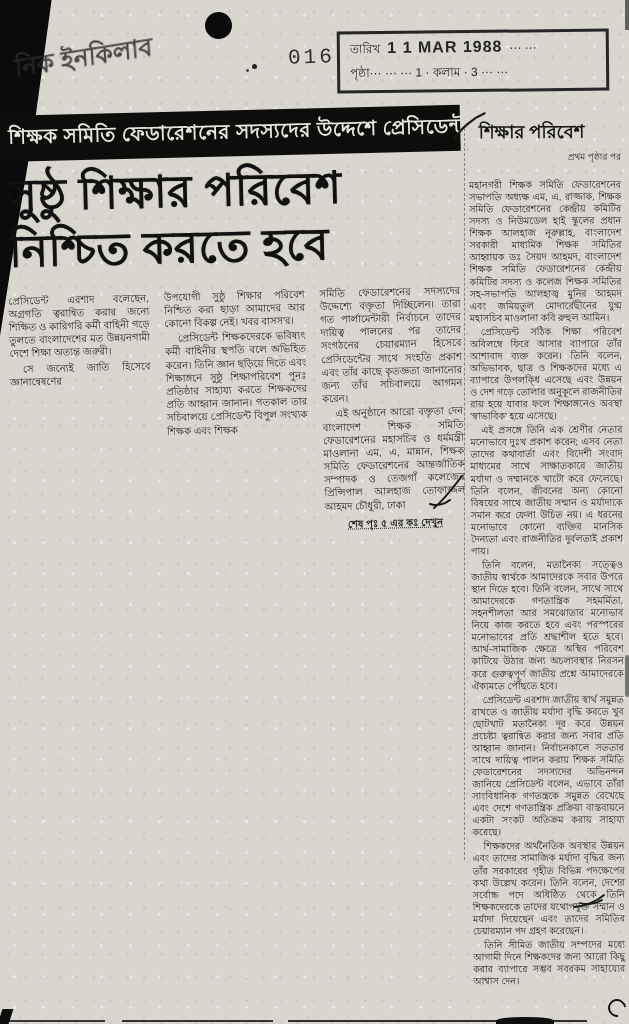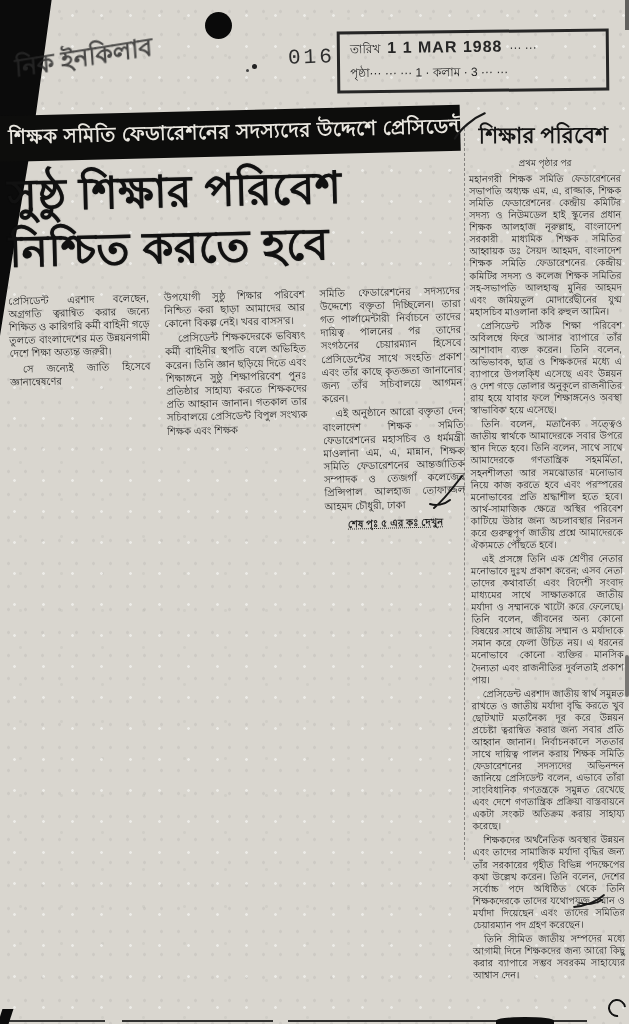--- a/index.html
+++ b/index.html
@@ -49,22 +49,22 @@
     letter-spacing:.5px;text-shadow:0 0 1px rgba(0,0,0,.55);white-space:nowrap;}
   .columns{display:grid;grid-template-columns:1fr 1fr 1fr;column-gap:15px;margin:14px 4px 0 6px;}
   .col p{margin:0 0 2px;font-size:10px;line-height:1.32;text-align:justify;
     text-indent:13px;color:#222;font-weight:500;}
   .col p.cont{text-indent:0;}
   .note{display:block;text-align:center;font-size:10px;font-weight:bold;margin-top:4px;
     text-decoration:underline dotted;color:#1d1d1d;}
   
   .vrule{position:absolute;left:464px;top:128px;height:732px;border-left:1px dashed rgba(25,25,25,.45);}
   .sidecol{position:absolute;left:471px;top:118px;width:152px;transform:rotate(-.3deg);}
-  .sidecol h2{margin:0 0 1px 10px;font-size:22px;font-weight:bold;color:#151515;white-space:nowrap;}
-  .sidecol .subtitle{text-align:center;font-size:9px;margin-bottom:2px;color:#222;}
+  .sidecol h2{margin:0 0 1px 10px;font-size:18px;font-weight:bold;color:#151515;white-space:nowrap;}
+  .sidecol .subtitle{text-align:right;font-size:9px;margin-bottom:14px;color:#222;}
   .sidecol p{margin:0 0 2px;font-size:9.5px;line-height:1.27;text-align:justify;
     text-indent:11px;color:#222;font-weight:500;}
   .sidecol p.cont{text-indent:0;}
   .slash-mark{position:absolute;left:-16px;top:-8px;}
   .hand-mark-1{position:absolute;left:424px;top:474px;}
   .hand-mark-2{position:absolute;left:572px;top:892px;}
 </style>
 </head>
 <body>
 
@@ -118,22 +118,22 @@
   <div class="vrule"></div>
 
   <aside class="sidecol">
     <svg class="slash-mark" width="34" height="30" viewBox="0 0 34 30">
       <path d="M32 3 C20 8, 8 18, 2 28" stroke="#1a1a1a" stroke-width="2.2" fill="none" stroke-linecap="round"></path>
     </svg>
     <h2>শিক্ষার পরিবেশ</h2>
     <div class="subtitle">প্রথম পৃষ্ঠার পর</div>
     <p class="cont">মহানগরী শিক্ষক সমিতি ফেডারেশনের সভাপতি অধ্যক্ষ এম, এ, রাজ্জাক, শিক্ষক সমিতি ফেডারেশনের কেন্দ্রীয় কমিটির সদস্য ও নিউমডেল হাই স্কুলের প্রধান শিক্ষক আলহাজ নূরুল্লাহ, বাংলাদেশ সরকারী মাধ্যমিক শিক্ষক সমিতির আহ্বায়ক ডঃ সৈয়দ আহমদ, বাংলাদেশ শিক্ষক সমিতি ফেডারেশনের কেন্দ্রীয় কমিটির সদস্য ও কলেজ শিক্ষক সমিতির সহ-সভাপতি আলহাজ্ব মুনির আহমদ এবং জমিয়তুল মোদার্রেছীনের যুগ্ম মহাসচিব মাওলানা কবি রুহুল আমিন।</p>
     <p>প্রেসিডেন্ট সঠিক শিক্ষা পরিবেশ অবিলম্বে ফিরে আসার ব্যাপারে তাঁর আশাবাদ ব্যক্ত করেন। তিনি বলেন, অভিভাবক, ছাত্র ও শিক্ষকদের মধ্যে এ ব্যাপারে উপলক্ধি এসেছে এবং উন্নয়ন ও দেশ গড়ে তোলার অনুকূলে রাজনীতির রায় হয়ে যাবার ফলে শিক্ষাঙ্গনেও অবস্থা 'স্বাভাবিক' হয়ে এসেছে।</p>
+    <p>এই প্রসঙ্গে তিনি এক শ্রেণীর নেতার মনোভাবে দুঃখ প্রকাশ করেন; এসব নেতা তাদের কথাবার্তা এবং বিদেশী সংবাদ মাধ্যমের সাথে সাক্ষাতকারে জাতীয় মর্যাদা ও সম্মানকে খাটো করে ফেলেছে। তিনি বলেন, জীবনের অন্য কোনো বিষয়ের সাথে জাতীয় সম্মান ও মর্যাদাকে সমান করে ফেলা উচিত নয়। এ ধরনের মনোভাবে কোনো ব্যক্তির মানসিক দৈন্যতা এবং রাজনীতির দুর্বলতাই প্রকাশ পায়।</p>
     <p>তিনি বলেন, মতানৈক্য সত্ত্বেও জাতীয় স্বার্থকে আমাদেরকে সবার উপরে স্থান দিতে হবে। তিনি বলেন, সাথে সাথে আমাদেরকে গণতান্ত্রিক সহমর্মিতা, সহনশীলতা আর সমঝোতার মনোভাব নিয়ে কাজ করতে হবে এবং পরস্পরের মনোভাবের প্রতি শ্রদ্ধাশীল হতে হবে। আর্থ-সামাজিক ক্ষেত্রে অস্থির পরিবেশ কাটিয়ে উঠার জন্য অচলাবস্থার নিরসন করে গুরুত্বপূর্ণ জাতীয় প্রশ্নে আমাদেরকে ঐক্যমতে পৌঁছতে হবে।</p>
-    <p>এই প্রসঙ্গে তিনি এক শ্রেণীর নেতার মনোভাবে দুঃখ প্রকাশ করেন; এসব নেতা তাদের কথাবার্তা এবং বিদেশী সংবাদ মাধ্যমের সাথে সাক্ষাতকারে জাতীয় মর্যাদা ও সম্মানকে খাটো করে ফেলেছে। তিনি বলেন, জীবনের অন্য কোনো বিষয়ের সাথে জাতীয় সম্মান ও মর্যাদাকে সমান করে ফেলা উচিত নয়। এ ধরনের মনোভাবে কোনো ব্যক্তির মানসিক দৈন্যতা এবং রাজনীতির দুর্বলতাই প্রকাশ পায়।</p>
     <p>প্রেসিডেন্ট এরশাদ জাতীয় স্বার্থ সমুন্নত রাখতে ও জাতীয় মর্যাদা বৃদ্ধি করতে খুব ছোটখাট মতানৈক্য দূর করে উন্নয়ন প্রচেষ্টা ত্বরান্বিত করার জন্য সবার প্রতি আহ্বান জানান। নির্বাচনকালে সততার সাথে দায়িত্ব পালন করায় শিক্ষক সমিতি ফেডারেশনের সদস্যদের অভিনন্দন জানিয়ে প্রেসিডেন্ট বলেন, এভাবে তাঁরা সাংবিধানিক গণতন্ত্রকে সমুন্নত রেখেছে এবং দেশে গণতান্ত্রিক প্রক্রিয়া বাস্তবায়নে একটা সংকট অতিক্রম করায় সাহায্য করেছে।</p>
     <p>শিক্ষকদের অর্থনৈতিক অবস্থার উন্নয়ন এবং তাদের সামাজিক মর্যাদা বৃদ্ধির জন্য তাঁর সরকারের গৃহীত বিভিন্ন পদক্ষেপের কথা উল্লেখ করেন। তিনি বলেন, দেশের সর্বোচ্চ পদে অধিষ্ঠিত থেকে তিনি শিক্ষকদেরকে তাদের যথোপযুক্ত সম্মান ও মর্যাদা দিয়েছেন এবং তাদের সমিতির চেয়ারম্যান পদ গ্রহণ করেছেন।</p>
     <p>তিনি সীমিত জাতীয় সম্পদের মধ্যে আগামী দিনে শিক্ষকদের জন্য আরো কিছু করার ব্যাপারে সম্ভব সবরকম সাহায্যের আশ্বাস দেন।</p>
   </aside>
 
   <svg class="hand-mark-1" width="42" height="40" viewBox="0 0 42 40">
     <path d="M38 2 C30 12, 22 24, 10 34 M6 30 C12 32, 20 31, 26 26" stroke="#151515" stroke-width="2" fill="none" stroke-linecap="round"></path>
   </svg>
   <svg class="hand-mark-2" width="34" height="18" viewBox="0 0 34 18">
     <path d="M32 3 C24 10, 12 14, 2 15 M8 11 C14 13, 24 12, 30 8" stroke="#1a1a1a" stroke-width="1.8" fill="none" stroke-linecap="round"></path>

